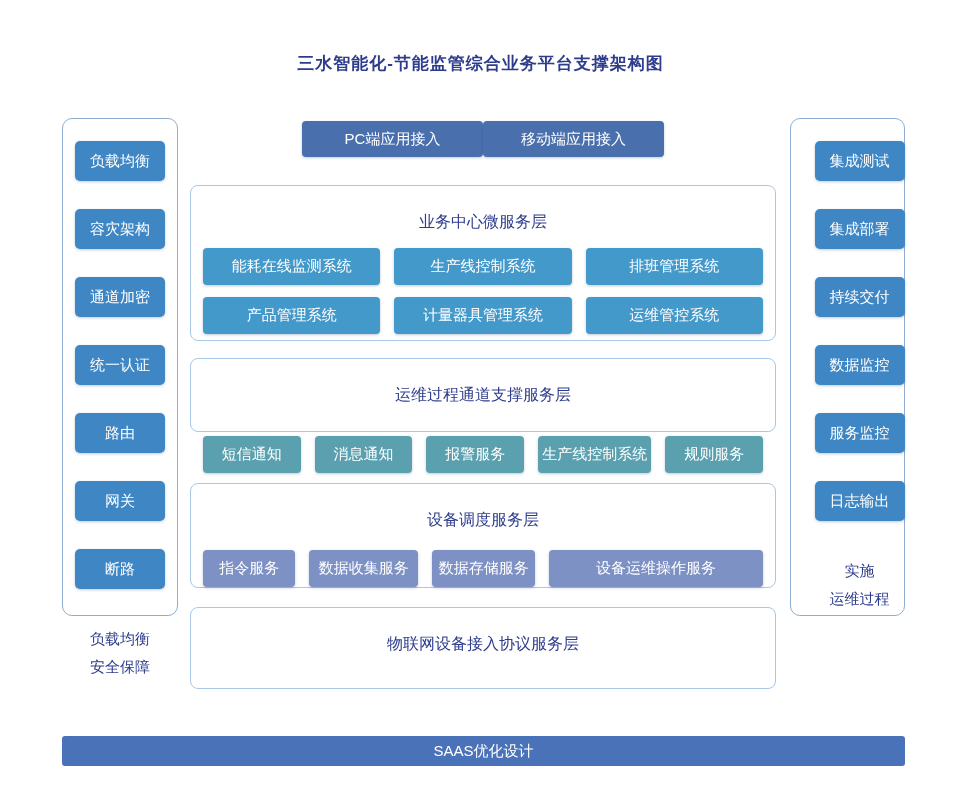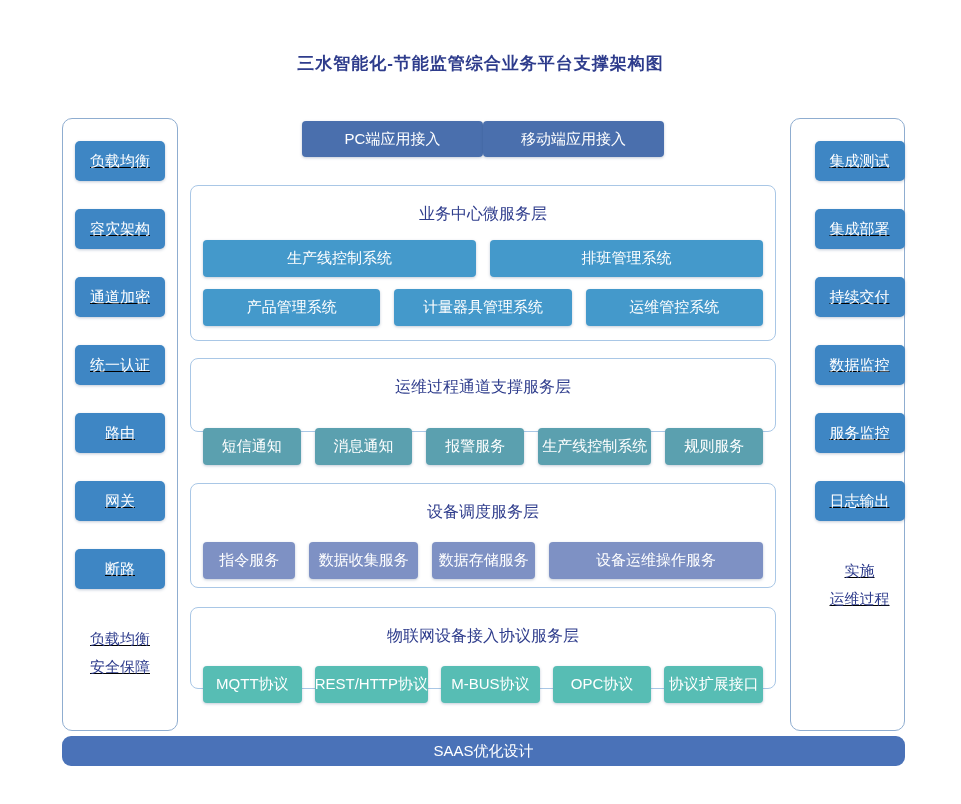--- a/index.html
+++ b/index.html
@@ -3,40 +3,40 @@
 <meta charset="utf-8">
 <style>
   * { margin:0; padding:0; box-sizing:border-box; }
   html,body { width:961px; height:804px; background:#ffffff;
     font-family:"Liberation Sans","DejaVu Sans",sans-serif; }
   .canvas { position:relative; width:961px; height:804px; background:#fff; overflow:hidden; }
 
   .title { position:absolute; top:52px; left:0; width:100%; text-align:center;
     font-size:17px; font-weight:bold; letter-spacing:1px; color:var(--title-text,#2e3c8c); }
 
-  .panel { position:absolute; top:118px; height:613px; background:#fff;
+  .panel { position:absolute; top:118px; height:498px; background:#fff;
     border:1px solid var(--panel-border,#8fadd0); border-radius:10px;
-    display:flex; flex-direction:column; align-items:center; padding-top:22px; gap:28px;text-decoration:underline; }
+    display:flex; flex-direction:column; align-items:center; padding-top:22px; gap:28px; }
   .panel.left  { left:62px;  width:116px; }
   .panel.right { left:790px; width:115px;padding-left:24px; }
 
   .pbox { color:#fff; display:flex; align-items:center; justify-content:center;
     font-size:15px; white-space:nowrap; border-radius:5px;
     box-shadow:0 1px 3px rgba(40,70,110,.28); }
   .sidebar-box { flex:none; width:90px; height:40px; background:var(--sidebar-box,#3e86c4); }
 
   .caption { margin-top:8px; color:var(--title-text,#2e3c8c); font-size:15px;
     text-align:center; line-height:28px; }
 
   .app-row { position:absolute; left:190px; top:121px; width:586px;
     display:flex; justify-content:center; }
   .app-box { width:181px; height:36px; background:var(--app-box,#4a6fad); border-radius:4px; }
 
   .layer { position:absolute; left:190px; width:586px; background:#fff;
-    border:1px solid var(--layer-border,#a9c7e6); border-radius:8px; padding:4px 12px; }
+    border:1px solid var(--layer-border,#a9c7e6); border-radius:8px; padding:12px 12px; }
   .layer-title { text-align:center; color:var(--title-text,#2e3c8c);
     font-size:16px; margin-top:14px; line-height:20px; }
   .row { display:flex; gap:14px; }
   .row .pbox { height:37px; flex:1 1 0; border-radius:4px; }
 
   .l1 { top:185px; height:156px; }
   .l1 .row1 { margin-top:16px; }
   .l1 .row2 { margin-top:12px; }
   .l1 .pbox { background:var(--layer1-box,#4499cb); }
 
@@ -51,21 +51,21 @@
   .l3 .w095 { flex:0.95 1 0; }
   .l3 .w112 { flex:1.12 1 0; }
   .l3 .w106 { flex:1.06 1 0; }
   .l3 .w220 { flex:2.20 1 0;text-align:right; }
 
   .l4 { top:607px; height:82px; }
   .l4 .row { margin-top:20px; gap:13px; }
   .l4 .pbox { background:var(--layer4-box,#57bdb4); }
 
   .bottom-bar { position:absolute; left:62px; top:736px; width:843px; height:30px;
-    background:var(--bottom-bar,#4a72b8); border-radius:9px; color:#fff;
+    background:var(--bottom-bar,#4a72b8); border-radius:3px; color:#fff;
     display:flex; align-items:center; justify-content:center; font-size:15px; }
 </style>
 </head>
 <body>
 
 <div class="canvas">
 
   <div class="title">三水智能化-节能监管综合业务平台支撑架构图</div>
 
   <aside class="panel left">
@@ -83,20 +83,21 @@
   </aside>
 
   <div class="app-row">
     <div class="pbox app-box">PC端应用接入</div>
     <div class="pbox app-box">移动端应用接入</div>
   </div>
 
   <section class="layer l1">
     <div class="layer-title">业务中心微服务层</div>
     <div class="row row1">
+      <div class="pbox">能耗在线监测系统</div>
       <div class="pbox">生产线控制系统</div>
       <div class="pbox">排班管理系统</div>
     </div>
     <div class="row row2">
       <div class="pbox">产品管理系统</div>
       <div class="pbox">计量器具管理系统</div>
       <div class="pbox">运维管控系统</div>
     </div>
   </section>
 
@@ -116,27 +117,20 @@
     <div class="row">
       <div class="pbox w095">指令服务</div>
       <div class="pbox w112">数据收集服务</div>
       <div class="pbox w106">数据存储服务</div>
       <div class="pbox w220">设备运维操作服务</div>
     </div>
   </section>
 
   <section class="layer l4">
     <div class="layer-title">物联网设备接入协议服务层</div>
-    <div class="row">
-      <div class="pbox">MQTT协议</div>
-      <div class="pbox">REST/HTTP协议</div>
-      <div class="pbox">M-BUS协议</div>
-      <div class="pbox">OPC协议</div>
-      <div class="pbox">协议扩展接口</div>
-    </div>
   </section>
 
   <aside class="panel right">
     <div class="pbox sidebar-box">集成测试</div>
     <div class="pbox sidebar-box">集成部署</div>
     <div class="pbox sidebar-box">持续交付</div>
     <div class="pbox sidebar-box">数据监控</div>
     <div class="pbox sidebar-box">服务监控</div>
     <div class="pbox sidebar-box">日志输出</div>
     <div class="caption">

